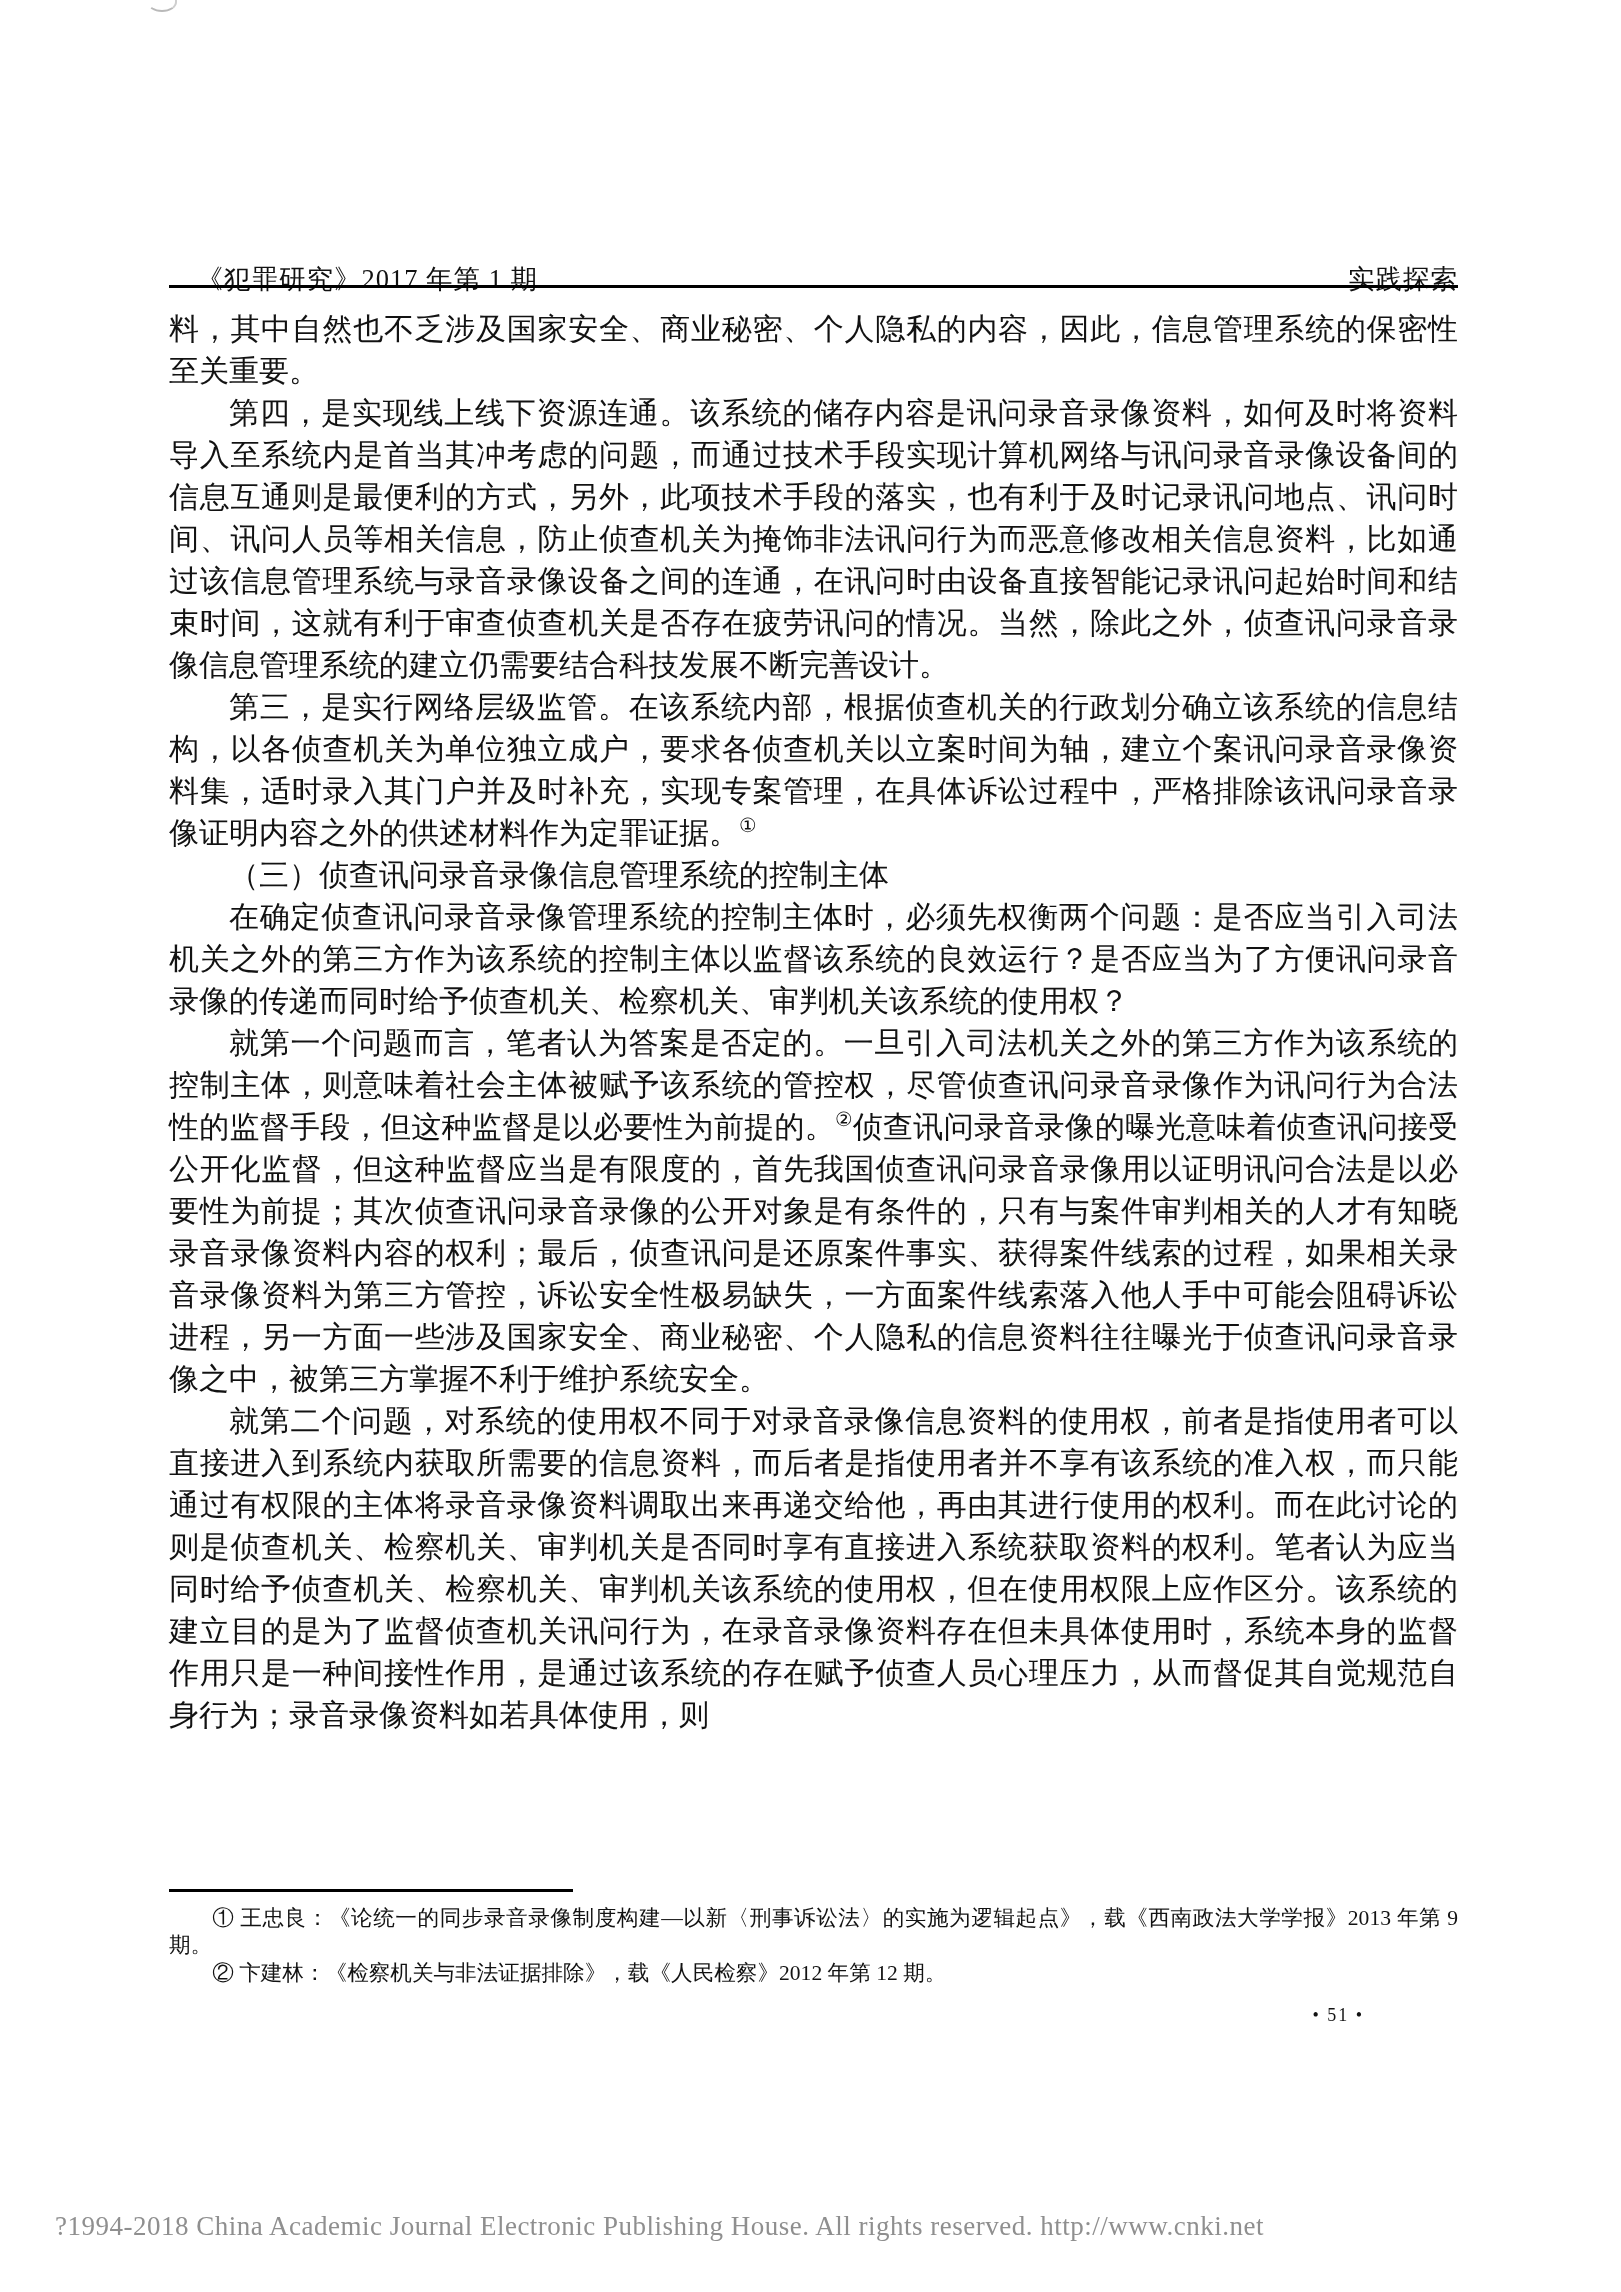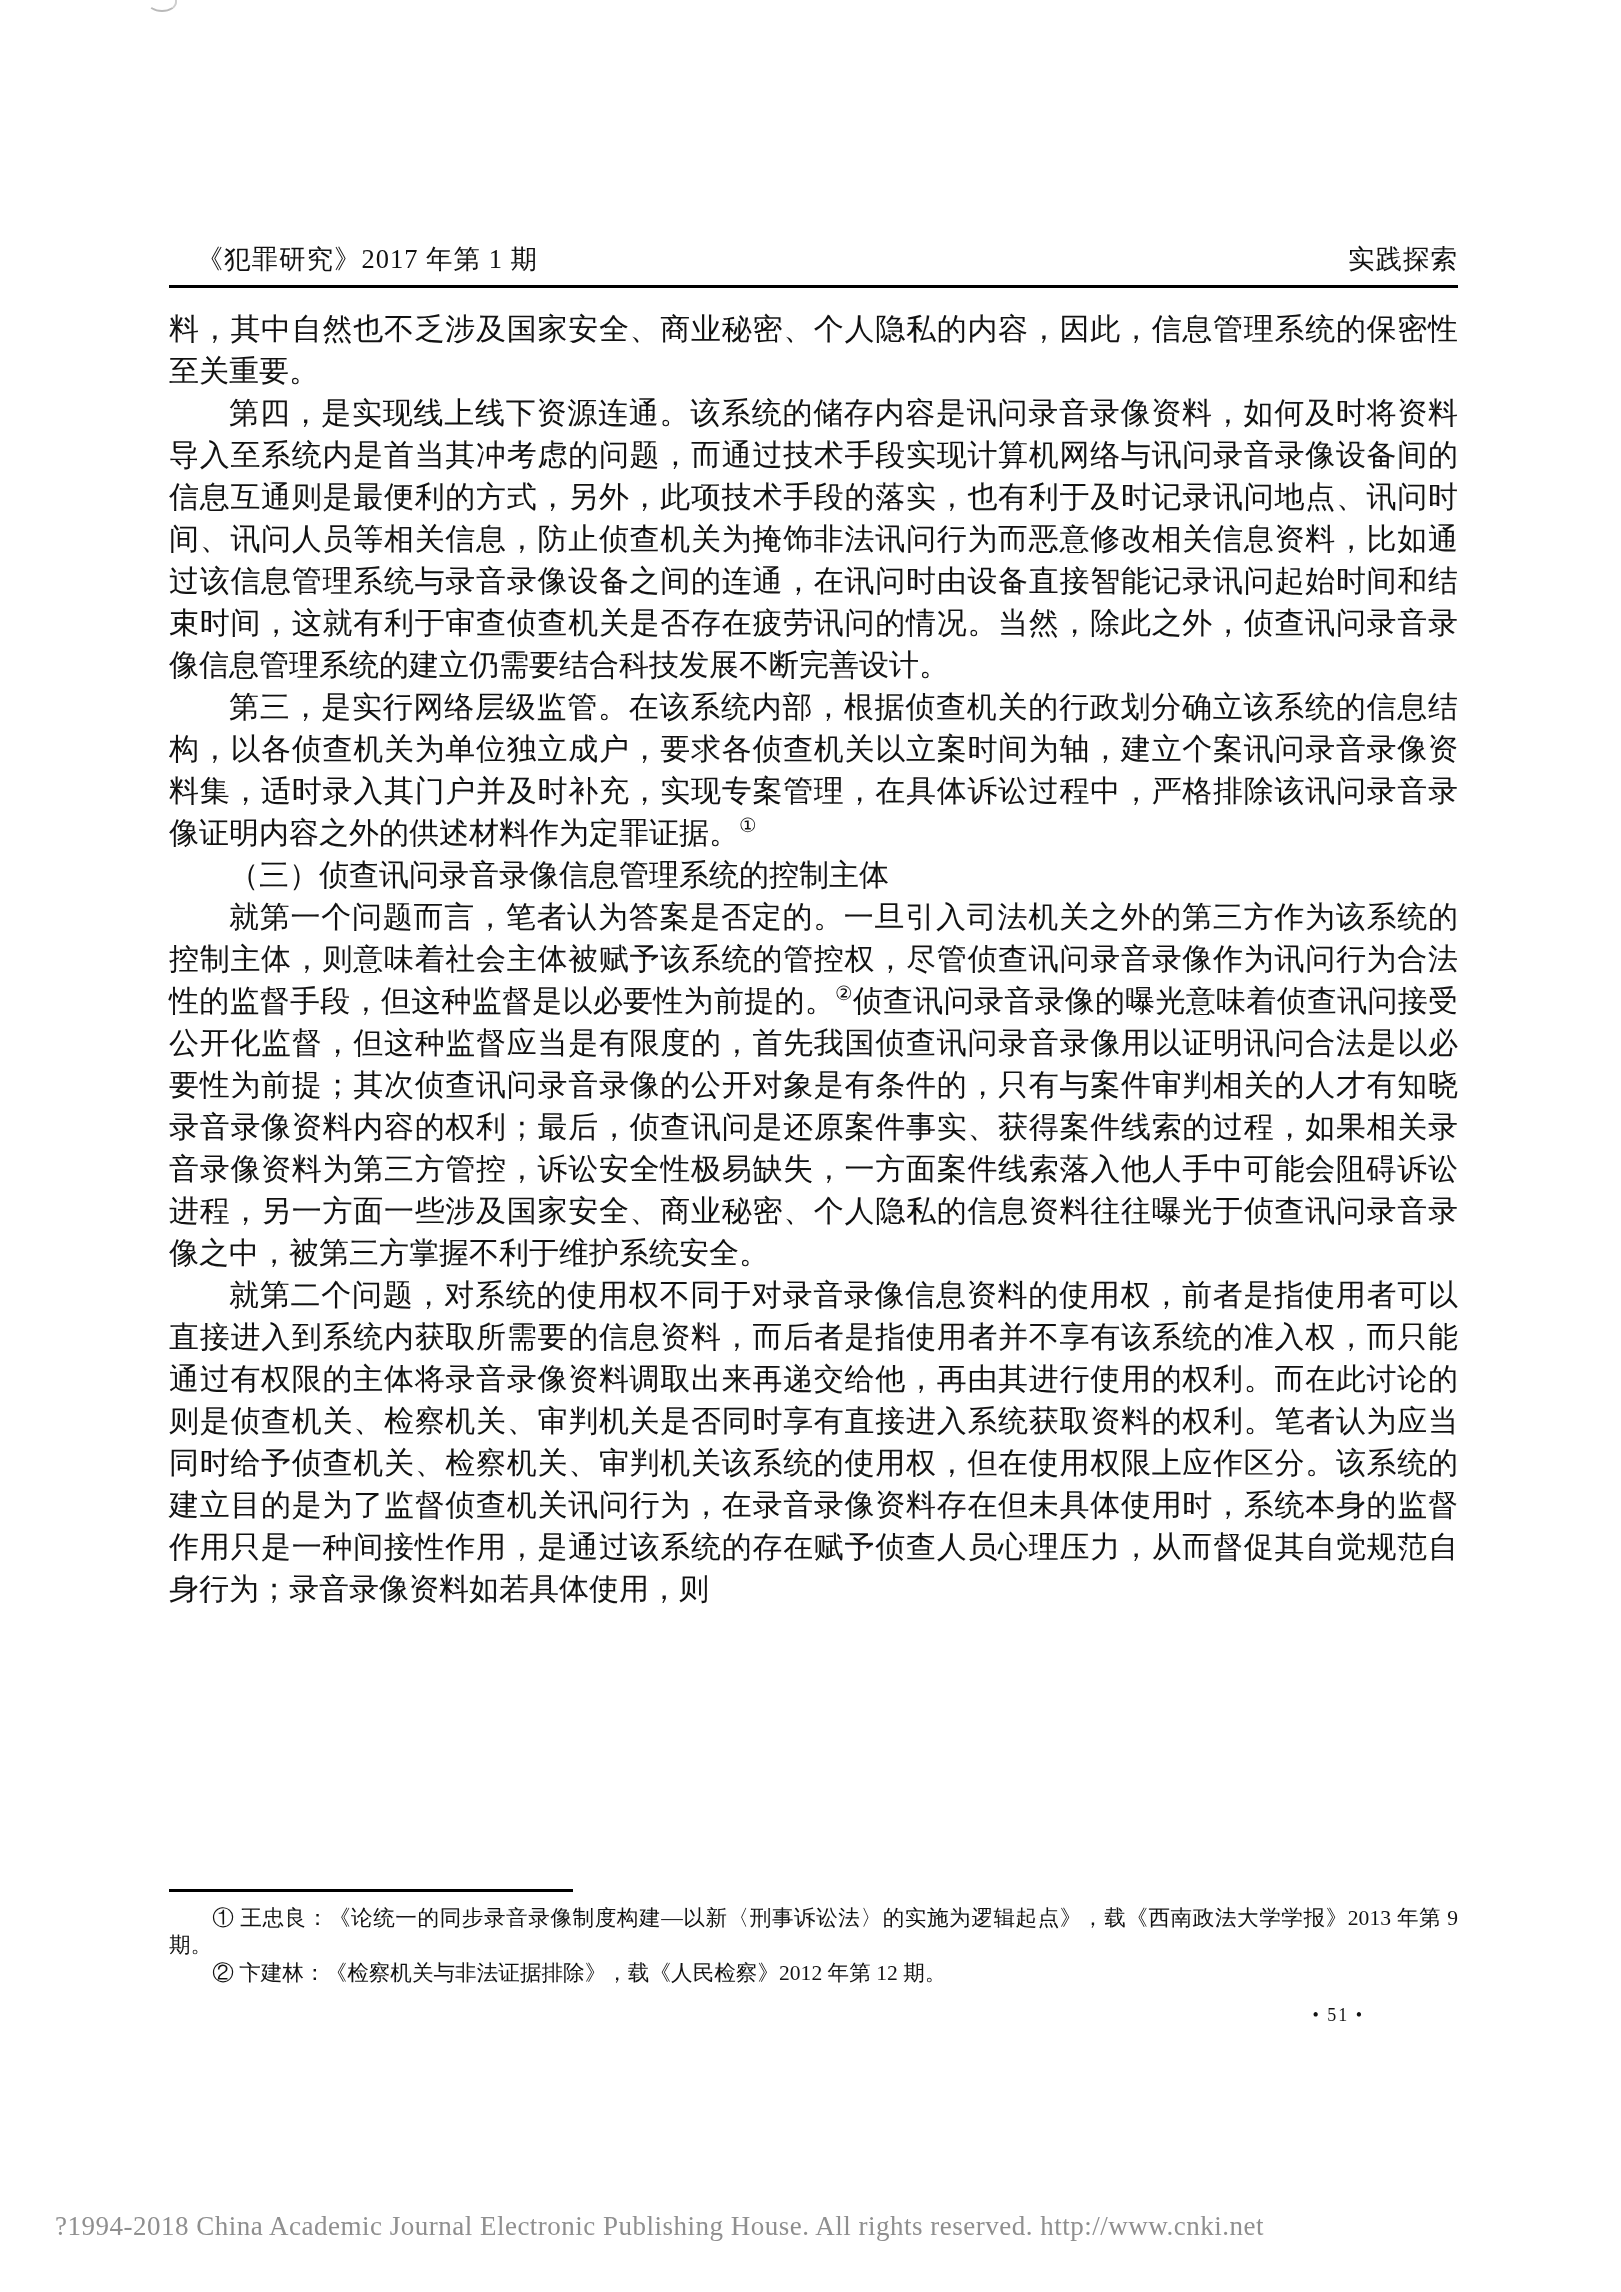--- a/index.html
+++ b/index.html
@@ -33,20 +33,21 @@
     right: 163px;
     top: 241px;
     display: flex;
     justify-content: space-between;
     align-items: baseline;
     font-size: 26.5px;
     letter-spacing: 1px;
   }
   .page-header .journal {
     padding-left: 27.4px;
+    margin-top: 20px;
   }
   .header-rule {
     position: absolute;
     left: 169px;
     right: 163px;
     top: 285px;
     height: 2.9px;
     background: #000000;
   }
   .article-body {
@@ -128,20 +129,23 @@
   <p class="indent">
     <span>第四，是实现线上线下资源连通。该系统的储存内容是讯问录音录像资料，如何及时将资料导入至系统内是首当其冲考虑的问题，而通过技术手段实现计算机网络与讯问录音录像设备间的信息互通则是最便利的方式，另外，此项技术手段的落实，也有利于及时记录讯问地点、讯问时间、讯问人员等相关信息，防止侦查机关为掩饰非法讯问行为而恶意修改相关信息资料，比如通过该信息管理系统与录音录像设备之间的连通，在讯问时由设备直接智能记录讯问起始时间和结束时间，这就有利于审查侦查机关是否存在疲劳讯问的情况。当然，除此之外，侦查讯问录音录像信息管理系统的建立仍需要结合科技发展不断完善设计。</span>
   </p>
   <p class="indent">
     <span>第三，是实行网络层级监管。在该系统内部，根据侦查机关的行政划分确立该系统的信息结构，以各侦查机关为单位独立成户，要求各侦查机关以立案时间为轴，建立个案讯问录音录像资料集，适时录入其门户并及时补充，实现专案管理，在具体诉讼过程中，严格排除该讯问录音录像证明内容之外的供述材料作为定罪证据。</span><sup class="fnref">①</sup>
   </p>
   <p class="indent">
     <span>（三）侦查讯问录音录像信息管理系统的控制主体</span>
   </p>
   <p class="indent">
+    <span>在确定侦查讯问录音录像管理系统的控制主体时，必须先权衡两个问题：是否应当引入司法机关之外的第三方作为该系统的控制主体以监督该系统的良效运行？是否应当为了方便讯问录音录像的传递而同时给予侦查机关、检察机关、审判机关该系统的使用权？</span>
+  </p>
+  <p class="indent">
     <span>就第一个问题而言，笔者认为答案是否定的。一旦引入司法机关之外的第三方作为该系统的控制主体，则意味着社会主体被赋予该系统的管控权，尽管侦查讯问录音录像作为讯问行为合法性的监督手段，但这种监督是以必要性为前提的。</span><sup class="fnref">②</sup><span>侦查讯问录音录像的曝光意味着侦查讯问接受公开化监督，但这种监督应当是有限度的，首先我国侦查讯问录音录像用以证明讯问合法是以必要性为前提；其次侦查讯问录音录像的公开对象是有条件的，只有与案件审判相关的人才有知晓录音录像资料内容的权利；最后，侦查讯问是还原案件事实、获得案件线索的过程，如果相关录音录像资料为第三方管控，诉讼安全性极易缺失，一方面案件线索落入他人手中可能会阻碍诉讼进程，另一方面一些涉及国家安全、商业秘密、个人隐私的信息资料往往曝光于侦查讯问录音录像之中，被第三方掌握不利于维护系统安全。</span>
   </p>
   <p class="indent">
     <span>就第二个问题，对系统的使用权不同于对录音录像信息资料的使用权，前者是指使用者可以直接进入到系统内获取所需要的信息资料，而后者是指使用者并不享有该系统的准入权，而只能通过有权限的主体将录音录像资料调取出来再递交给他，再由其进行使用的权利。而在此讨论的则是侦查机关、检察机关、审判机关是否同时享有直接进入系统获取资料的权利。笔者认为应当同时给予侦查机关、检察机关、审判机关该系统的使用权，但在使用权限上应作区分。该系统的建立目的是为了监督侦查机关讯问行为，在录音录像资料存在但未具体使用时，系统本身的监督作用只是一种间接性作用，是通过该系统的存在赋予侦查人员心理压力，从而督促其自觉规范自身行为；录音录像资料如若具体使用，则</span>
   </p>
 </div>
 
 <div class="footnote-sep"></div>
 
 <div class="footnotes">

